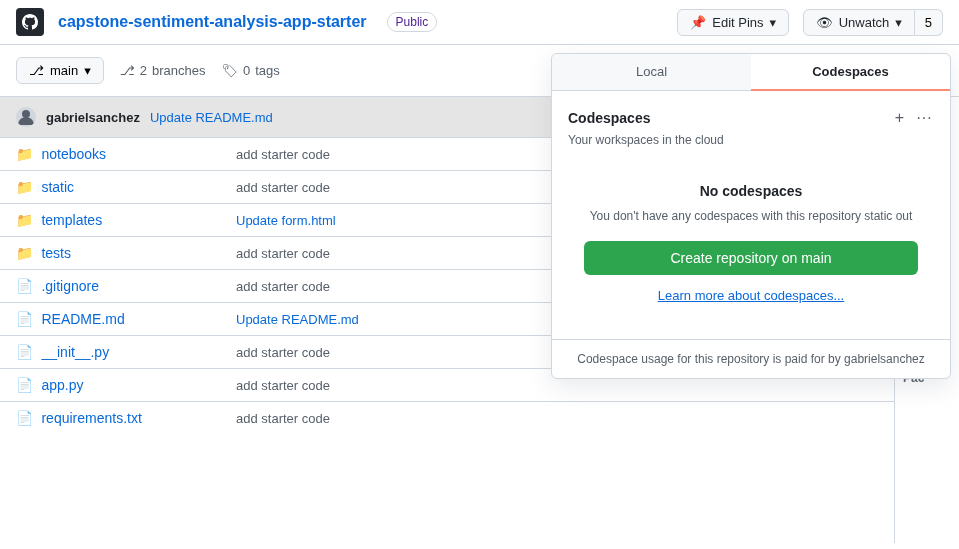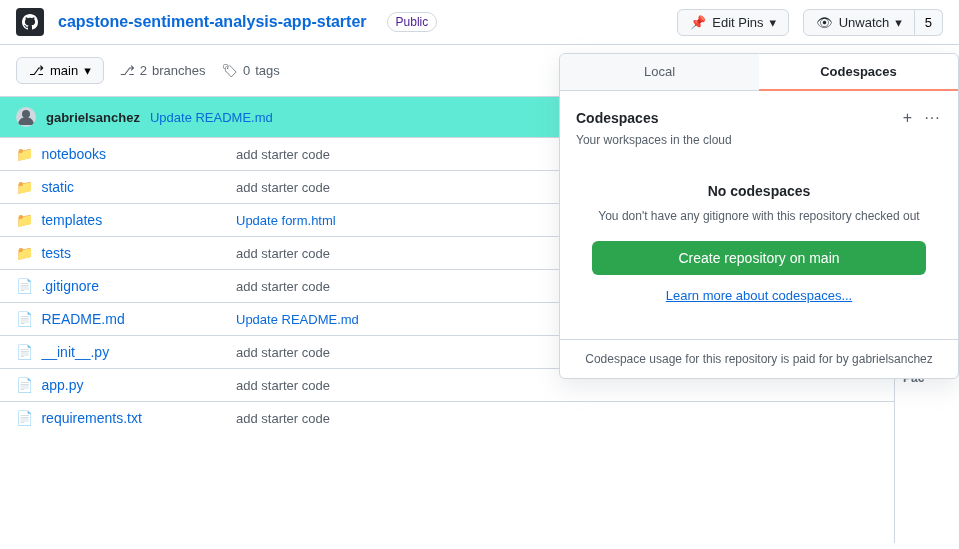--- a/index.html
+++ b/index.html
@@ -26,41 +26,41 @@
     .action-btn { padding: 5px 14px; border: 1px solid #d0d7de; border-radius: 6px; background: #f6f8fa; font-size: 13px; cursor: pointer; color: #24292f; }
     .code-btn-group { display: flex; align-items: center; }
     .code-btn-main { display: flex; align-items: center; gap: 6px; padding: 5px 14px; border: 1px solid #218736; border-radius: 6px 0 0 6px; background: #2da44e; font-size: 13px; cursor: pointer; color: #ffffff; font-weight: 500; }
     .code-btn-arrow { padding: 5px 10px; border: 1px solid #218736; border-left: none; border-radius: 0 6px 6px 0; background: #2da44e; font-size: 13px; cursor: pointer; color: #ffffff; }
 
     
     .main-layout { display: flex; height: calc(549px - 50px - 53px); }
 
     
     .file-area { flex: 1; overflow: hidden; position: relative; }
-    .commit-bar { display: flex; align-items: center; padding: 10px 16px; border-bottom: 1px solid #d0d7de; gap: 10px; background: #5eead4; }
+    .commit-bar { display: flex; align-items: center; padding: 10px 16px; border-bottom: 1px solid #d0d7de; gap: 10px; background: #e5e5e5; }
     .avatar { width: 20px; height: 20px; border-radius: 50%; background: #d0d7de; display: flex; align-items: center; justify-content: center; overflow: hidden; flex-shrink: 0; }
     .commit-author { font-weight: 600; font-size: 13px; color: #1f2328; }
     .commit-message { font-size: 13px; color: #1f2328; }
     .commit-message .link { color: #0969da; }
 
     table { width: 100%; border-collapse: collapse; }
     tr { border-bottom: 1px solid #d0d7de; }
     tr:last-child { border-bottom: none; }
     td { padding: 8px 16px; font-size: 14px; }
     .file-icon { color: #57606a; margin-right: 8px; }
     .folder-icon { color: #54aeff; margin-right: 8px; }
     .file-name { color: #0969da; cursor: pointer; display: flex; align-items: center; }
     .commit-msg { color: #57606a; font-size: 13px; }
     .commit-msg .update-link { color: #57606a; }
     td.name-col { width: 220px; }
     td.msg-col { }
 
     
     .dropdown-overlay { position: absolute; top: 0; left: 0; right: 0; bottom: 0; z-index: 10; pointer-events: none; }
-    .dropdown-panel { position: absolute; top: 53px; right: 0; width: 400px; background: #ffffff; border: 1px solid #d0d7de; border-radius: 6px; box-shadow: 0 8px 24px rgba(140,149,159,0.2); pointer-events: all; z-index: 20; }
+    .dropdown-panel { position: absolute; top: 53px; right: 8px; width: 400px; background: #ffffff; border: 1px solid #d0d7de; border-radius: 6px; box-shadow: 0 8px 24px rgba(140,149,159,0.2); pointer-events: all; z-index: 20; }
 
     
     .panel-tabs { display: flex; border-bottom: 1px solid #d0d7de; }
     .panel-tab { flex: 1; padding: 10px; text-align: center; font-size: 13px; cursor: pointer; }
     .panel-tab.active { font-weight: 600; border-bottom: 2px solid #fd8c73; margin-bottom: -1px; color: #1f2328; }
     .panel-tab:not(.active) { color: #57606a; background: #f6f8fa; }
     .panel-tab:first-child { border-radius: 6px 0 0 0; }
     .panel-tab:last-child { border-radius: 0 6px 0 0; }
 
     
@@ -312,21 +312,21 @@
           <span class="panel-section-title">Codespaces</span>
           <div class="panel-icons">
             <button class="panel-icon-btn">+</button>
             <button class="panel-icon-btn">···</button>
           </div>
         </div>
         <div class="panel-section-sub">Your workspaces in the cloud</div>
 
         <div class="no-codespaces-area">
           <div class="no-codespaces-title">No codespaces</div>
-          <div class="no-codespaces-sub">You don't have any gitignore with this repository checked out</div>
+          <div class="no-codespaces-sub">You don't have any codespaces with this repository static out</div>
           <button class="create-codespace-btn">Create repository on main</button>
           <div>
             <a class="learn-more-link">Learn more about codespaces...</a>
           </div>
         </div>
       </div>
       <div class="panel-footer">Codespace usage for this repository is paid for by gabrielsanchez</div>
     </div>
   </div>
 </div>

